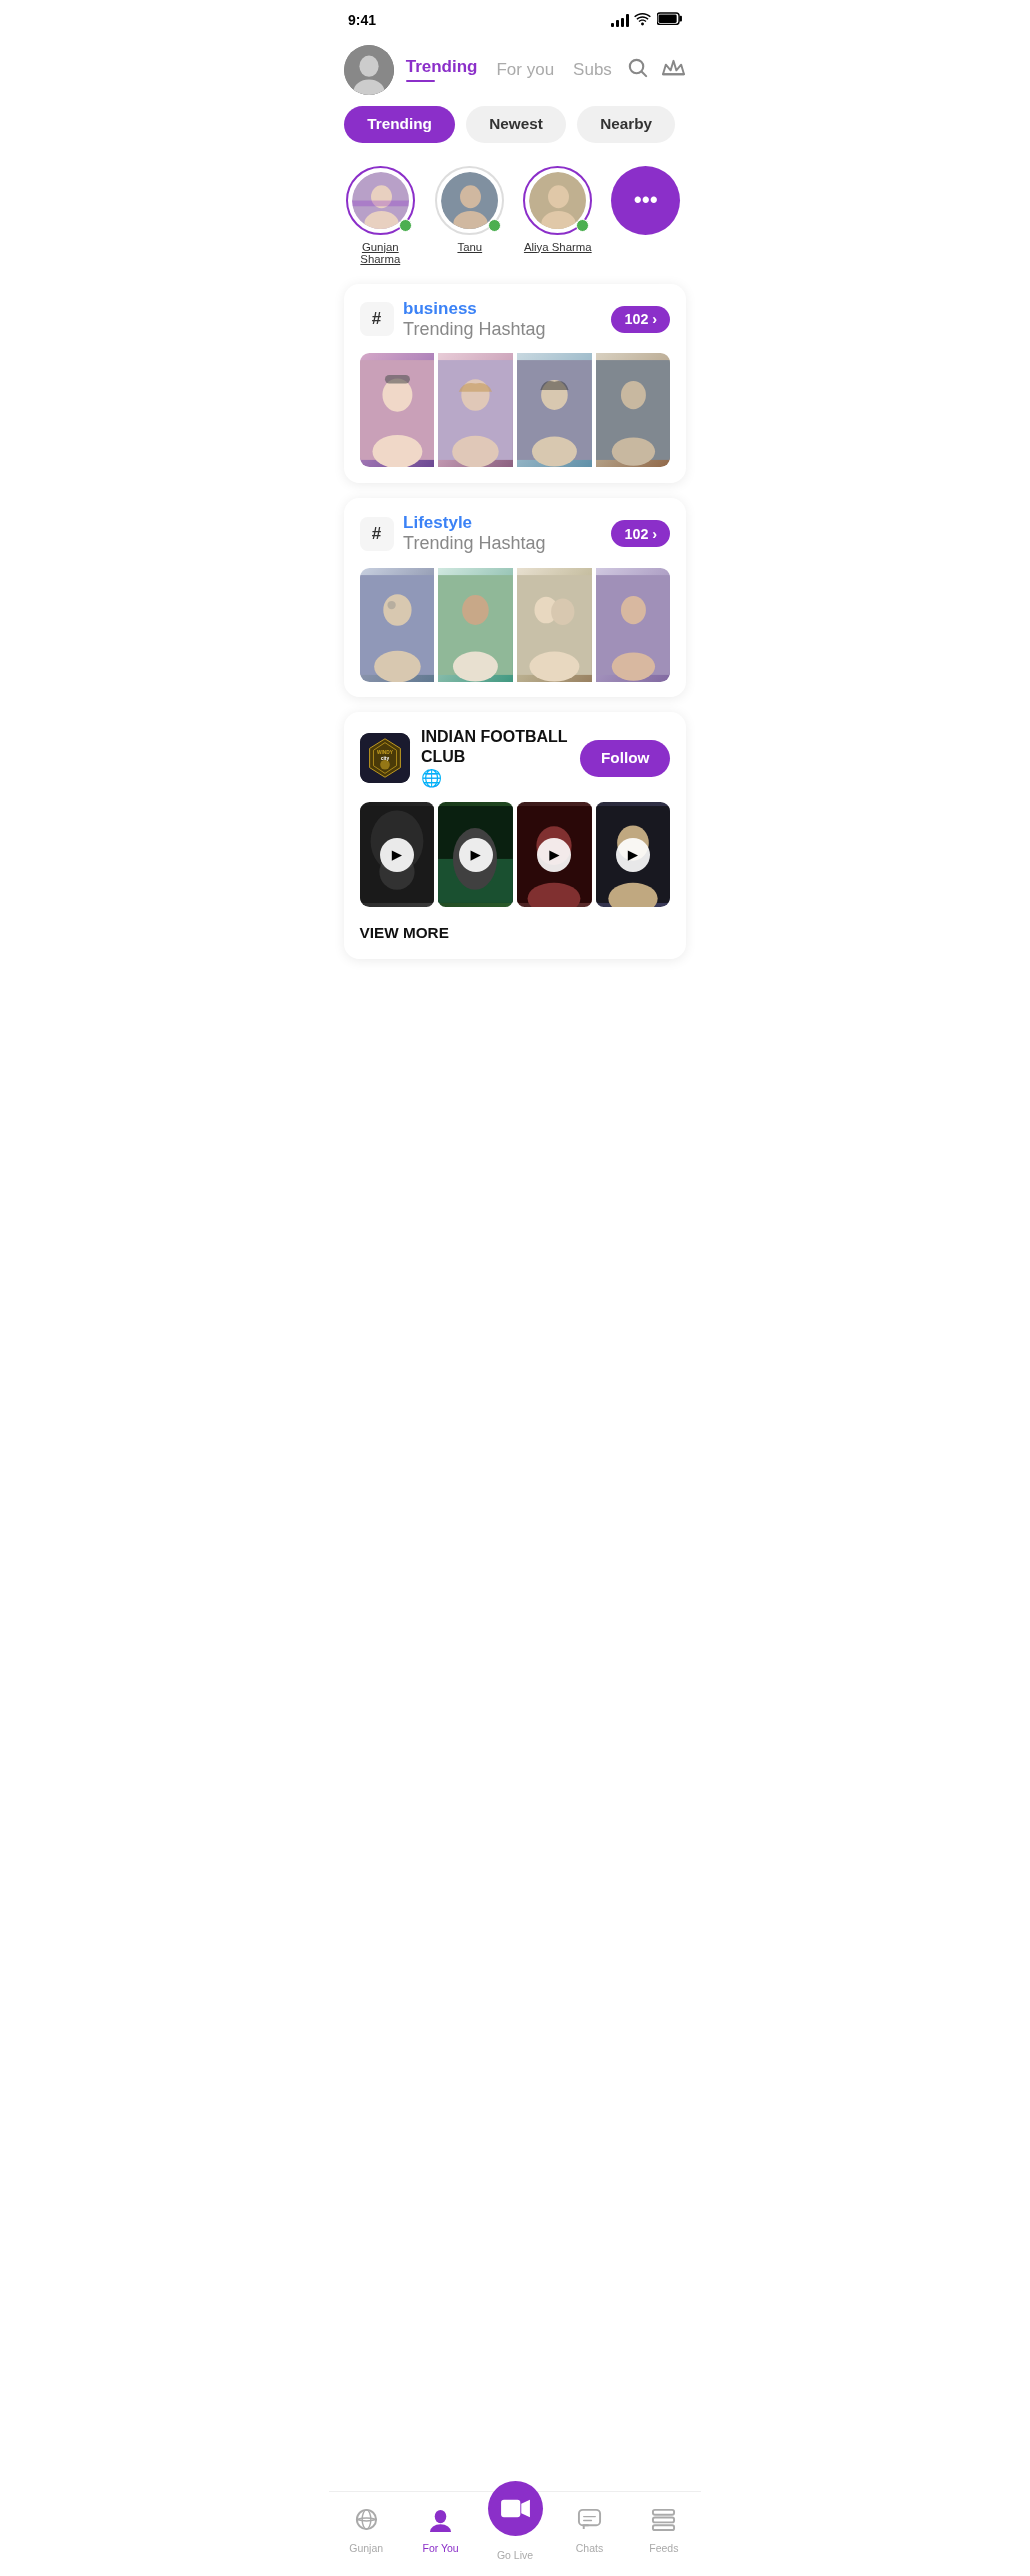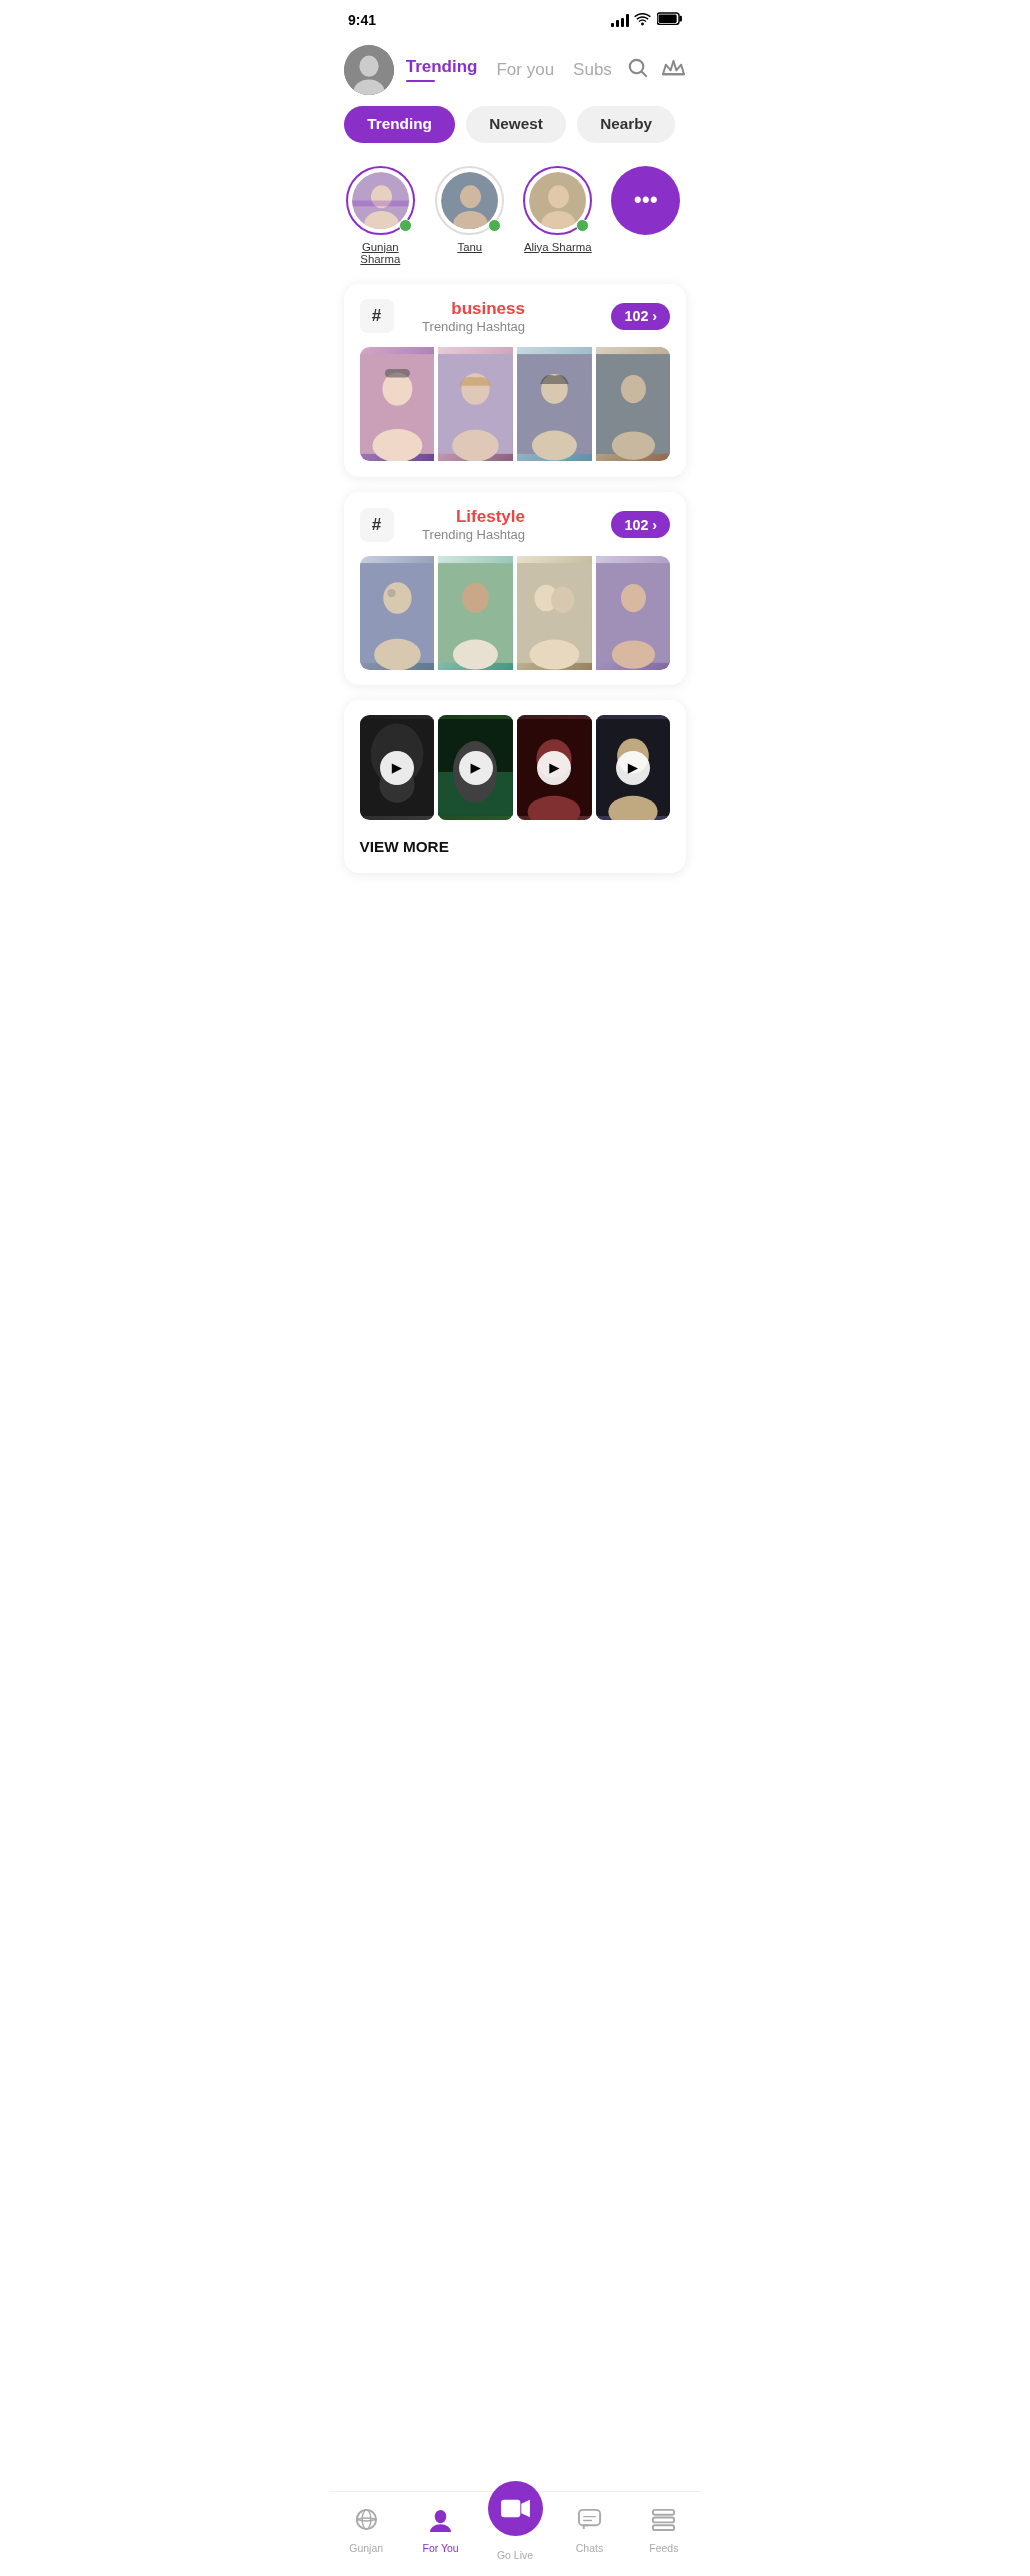--- a/index.html
+++ b/index.html
@@ -232,27 +232,25 @@
       display: flex;
       align-items: center;
       justify-content: center;
       font-size: 17px;
       font-weight: 700;
       color: #333;
     }
     .hashtag-title {
       font-size: 17px;
       font-weight: 700;
-      color: #ef4444;
-      text-align: right;
+      color: #3b82f6;
     }
     .hashtag-sub {
-      font-size: 13px;
+      font-size: 18px;
       color: #888;
-      margin-left: 19px;
     }
     .count-badge {
       background: #8B2FC9;
       color: #fff;
       border-radius: 19px;
       padding: 5.7px 13.4px;
       font-size: 14.3px;
       font-weight: 600;
       display: flex;
       align-items: center;
@@ -668,20 +666,37 @@
       <svg viewBox="0 0 90 120" width="100%" height="114">
         <rect width="90" height="120" fill="#a090b8"></rect>
         <ellipse cx="45" cy="42" rx="15" ry="17" fill="#d8b8a0"></ellipse>
         <ellipse cx="45" cy="110" rx="26" ry="17" fill="#d8b8a0"></ellipse>
       </svg>
     </div>
   </div>
 </div>
 
 <div class="club-card">
+  <div class="club-header">
+    <div class="club-logo">
+      <svg viewBox="0 0 52 52" width="50" height="50">
+        <rect width="52" height="52" rx="8" fill="#1a1a2e"></rect>
+        <path d="M26 6 L42 16 L42 36 L26 46 L10 36 L10 16 Z" fill="#4a3a08" stroke="#c8a020" stroke-width="1"></path>
+        <path d="M26 10 L38 18 L38 34 L26 42 L14 34 L14 18 Z" fill="none" stroke="#c8a020" stroke-width="0.8"></path>
+        <text x="26" y="22" text-anchor="middle" fill="#c8a020" font-size="5" font-weight="bold">WINDY</text>
+        <text x="26" y="28" text-anchor="middle" fill="#ffffff" font-size="5" font-weight="bold">city</text>
+        <circle cx="26" cy="33" r="5" fill="#c8a020" opacity="0.6"></circle>
+      </svg>
+    </div>
+    <div class="club-info">
+      <div class="club-name">INDIAN FOOTBALL CLUB</div>
+      <div class="club-globe">🌐</div>
+    </div>
+    <button class="follow-btn">Follow</button>
+  </div>
 
   <div class="club-videos">
     <div class="club-video cv1">
       <svg viewBox="0 0 85 110" width="100%" height="105">
         <rect width="85" height="110" fill="#1a1a1a"></rect>
         <ellipse cx="42" cy="40" rx="30" ry="35" fill="#2a2a2a"></ellipse>
         <circle cx="42" cy="75" r="20" fill="#4a4a4a" opacity="0.5"></circle>
       </svg>
       <div class="play-btn">▶</div>
     </div>

